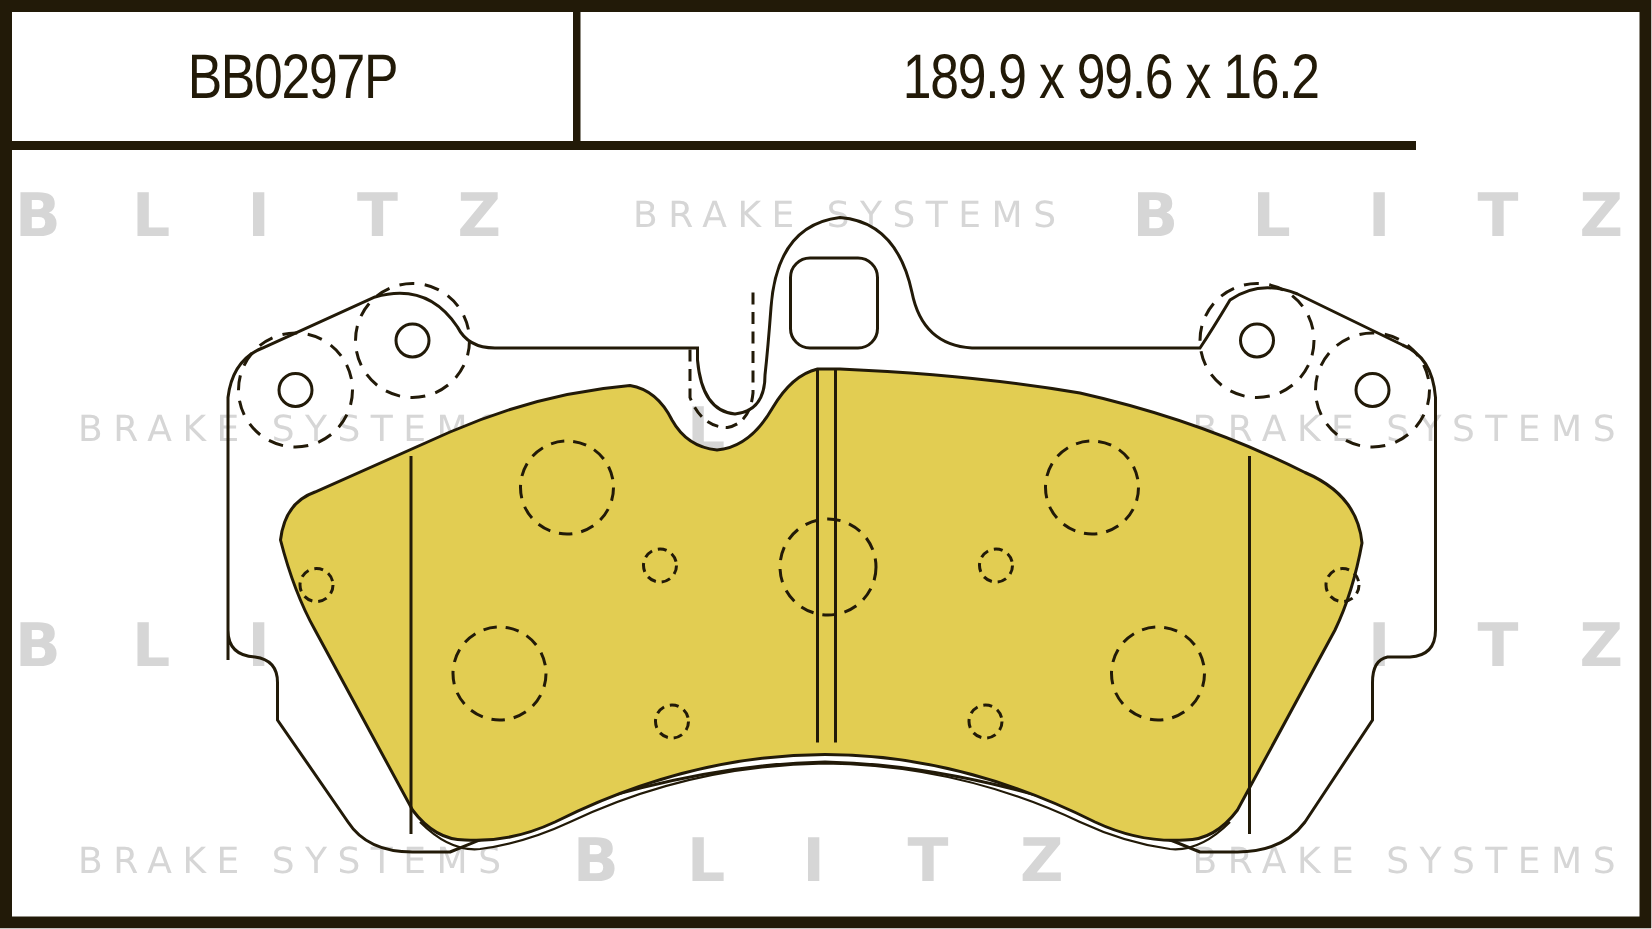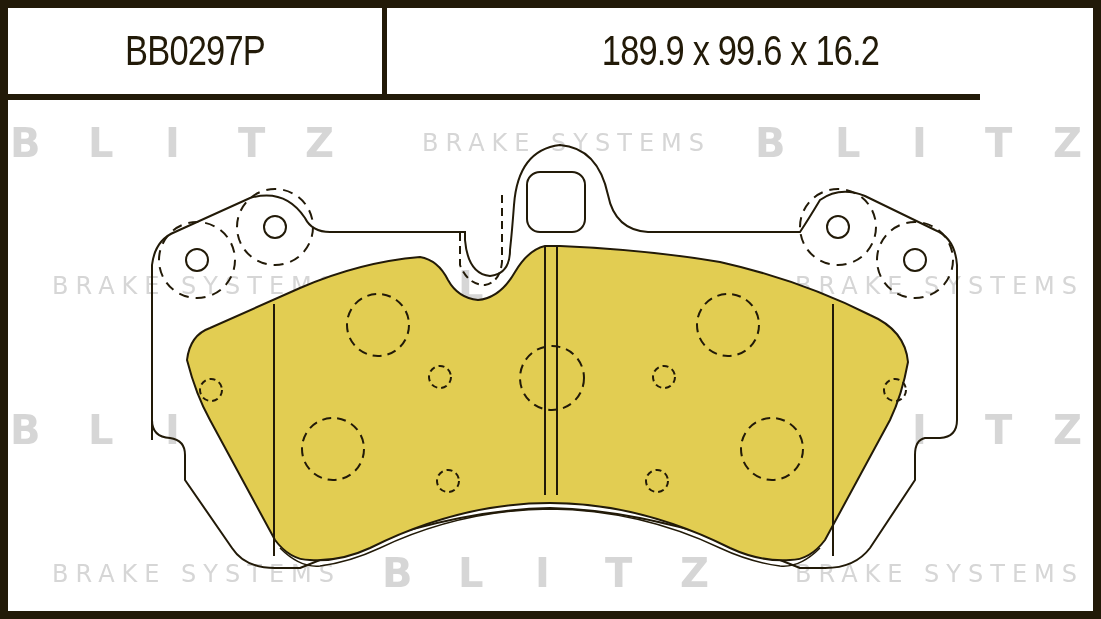--- a/index.html
+++ b/index.html
@@ -1,18 +1,18 @@
 <!DOCTYPE html>
 <html><head>
 <meta charset="utf-8">
 <style>
   html, body { margin: 0; padding: 0; background: #ffffff; }
   body { width: 1101px; height: 619px; position: relative; overflow: hidden; font-family: "DejaVu Sans", sans-serif; }
   .frame { position: absolute; left: 0; top: 0; width: 1101px; height: 619px; box-sizing: border-box; border: 8px solid #221a08; border-top-width: 8px; background: #fff; }
-  .header { position: absolute; left: 8px; top: 8px; width: 936px; height: 86px; border-bottom: 6px solid #221a08; box-sizing: content-box; padding-left: 36px; }
+  .header { position: absolute; left: 8px; top: 8px; width: 936px; height: 86px; border-bottom: 6px solid #221a08; box-sizing: content-box; }
   .cell { position: absolute; top: 0; height: 86px; display: flex; align-items: center; justify-content: center; color: #221a08; font-family: "Liberation Sans", sans-serif; font-size: 42px; letter-spacing: -1px; transform: scaleX(0.82); }
   .cell-code { left: 0; width: 374px; }
   .cell-dims { left: 380px; width: 705px; }
   .divider { position: absolute; left: 374px; top: 0; width: 5px; height: 86px; background: #221a08; }
   .canvas { position: absolute; left: 8px; top: 98px; width: 1085px; height: 510px; }
   .canvas svg { position: absolute; left: -8px; top: -98px; }
   .wm-big { font-family: "DejaVu Sans", sans-serif; font-weight: bold; font-size: 40px; fill: #d6d6d6; }
   .wm-small { font-family: "DejaVu Sans", sans-serif; font-size: 24px; fill: #d6d6d6; }
 </style>
 </head>

